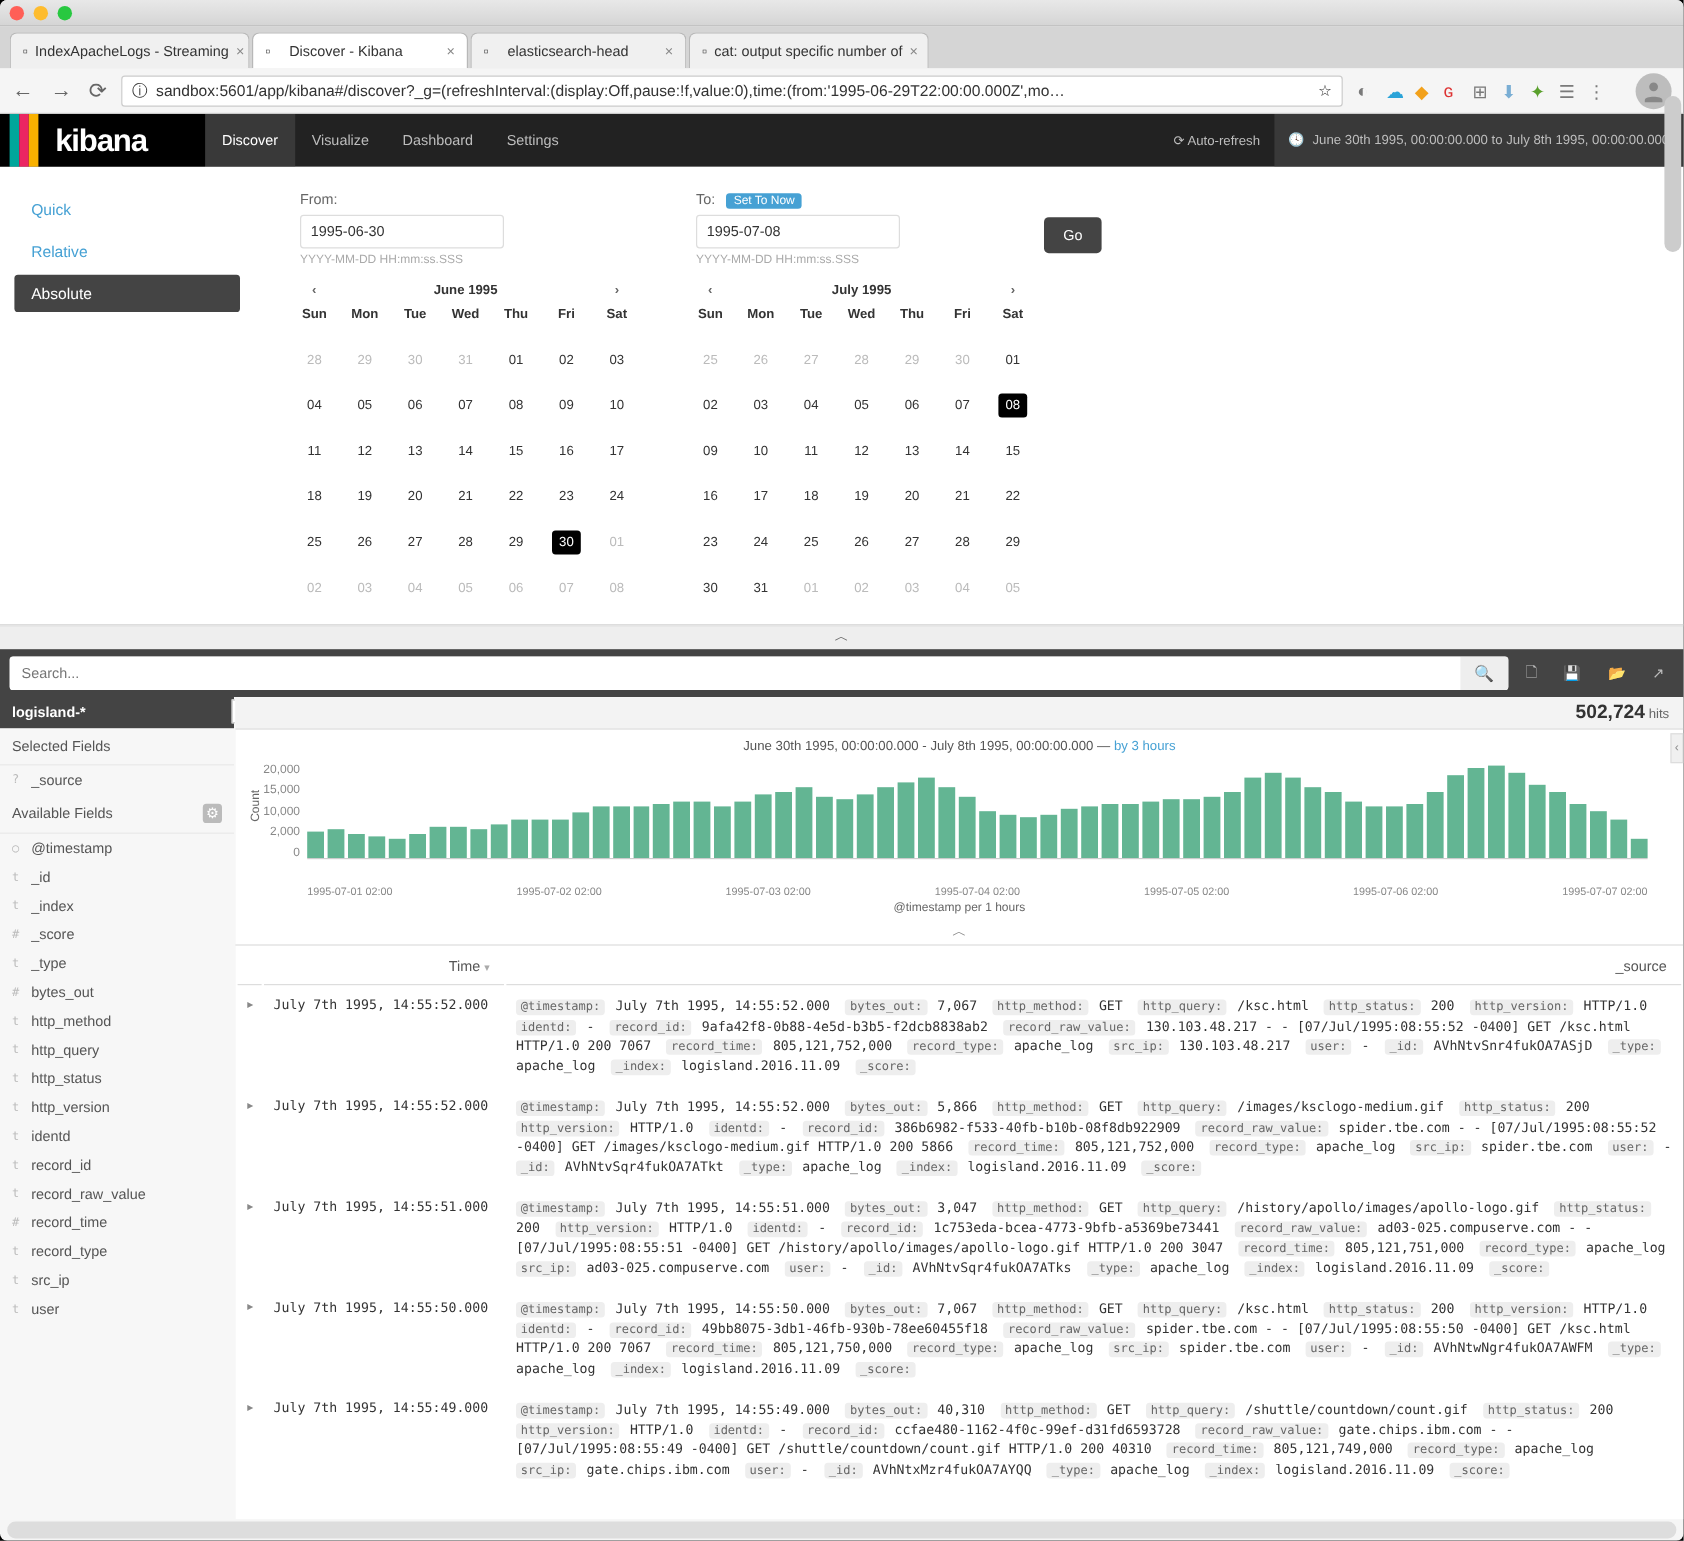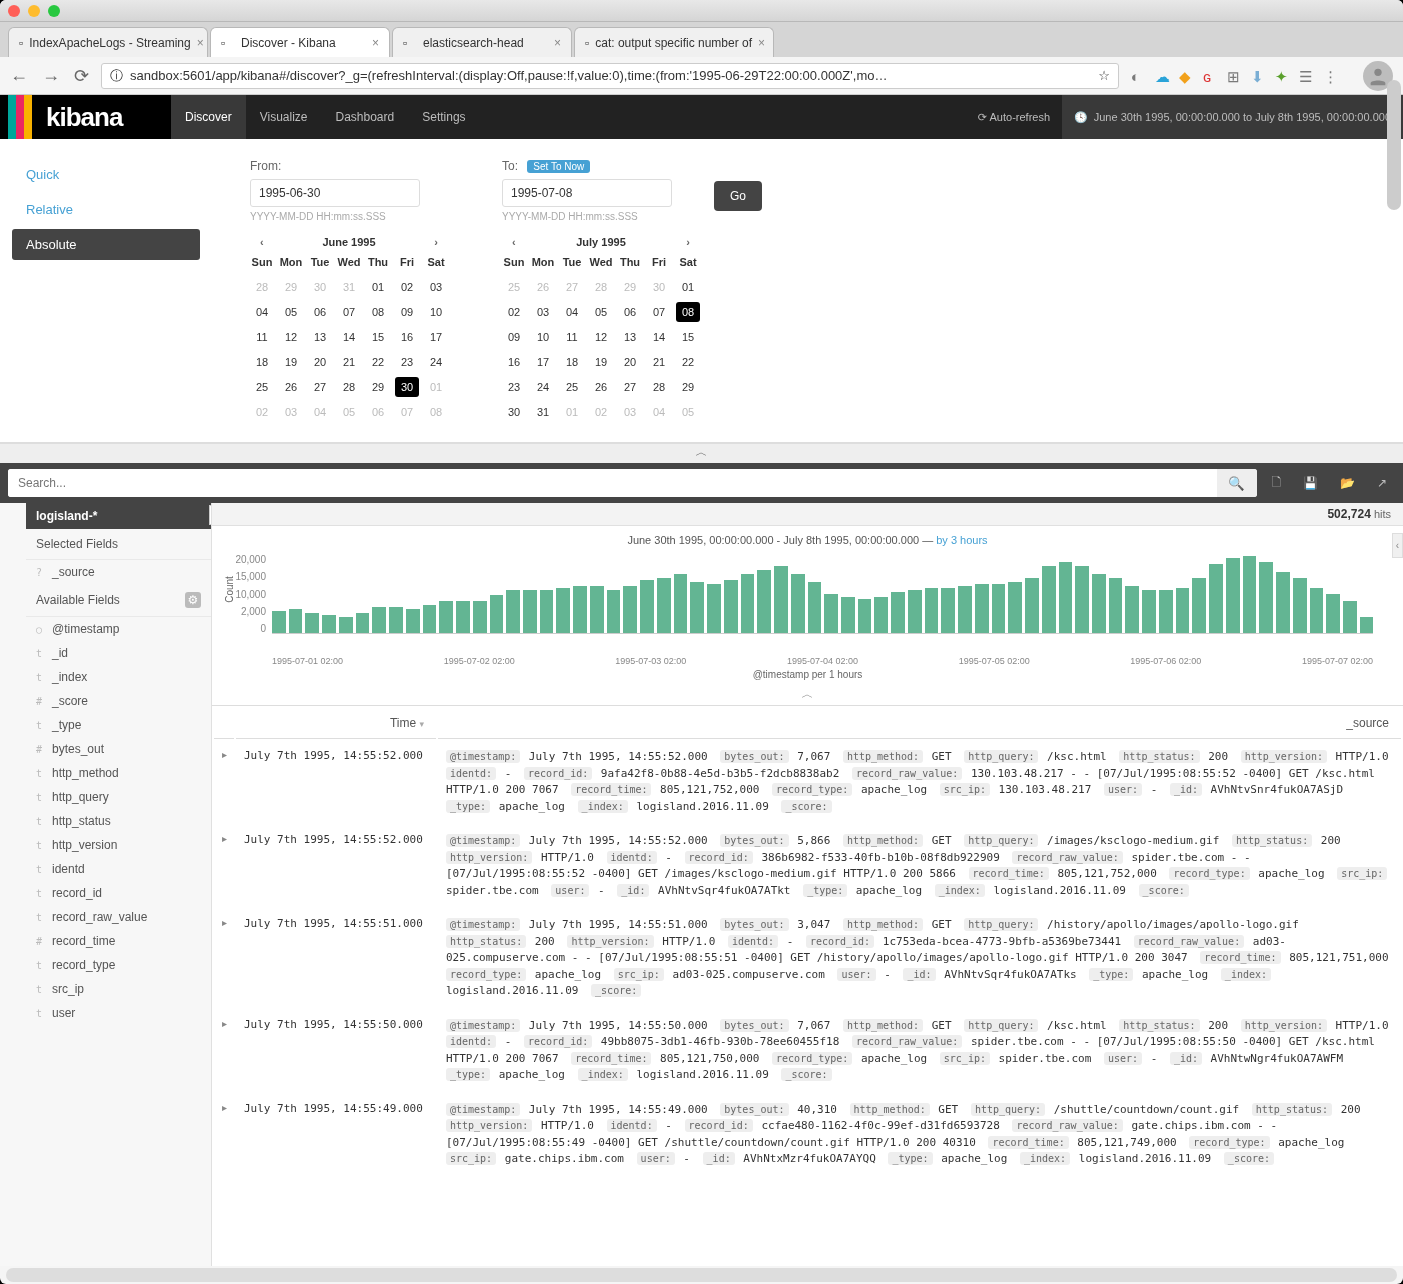--- a/index.html
+++ b/index.html
@@ -42,45 +42,45 @@
   .pickers { display:flex; padding:20px 10px; gap:14px; }
   .picker { font-size:12px;margin-left:40px; }
   .picker label { color:#666; font-size:12px; }
   .set-now { background:#46a1d4; color:#fff; padding:1px 6px; border-radius:3px; font-size:10px; margin-left:6px;}
   .date-input { border:1px solid #ddd; padding:6px 8px; width:170px; margin-top:6px; font-size:12px; color:#333; border-radius:3px;}
   .hint { font-size:10px; color:#aaa; margin-top:4px; display:block;}
   .go-btn { background:#444; color:#fff; border:none; padding:8px 16px; border-radius:4px; font-size:12px; cursor:pointer; align-self:flex-start; margin-top:22px;}
   .calendar { margin-top:10px; font-size:11px; text-align:center; }
   .cal-hdr { display:flex; justify-content:space-between; align-items:center; font-weight:bold; color:#333; padding:4px; }
   .cal-hdr .arrow { color:#666; cursor:pointer; padding:0 6px;}
-  .cal-grid { display:grid; grid-template-columns:repeat(7, 24px); gap:5px; justify-content:center;}
+  .cal-grid { display:grid; grid-template-columns:repeat(7, 24px); gap:18px; justify-content:center;}
   .cal-grid span { padding:4px 0; color:#333;}
   .cal-grid .dow { font-weight:bold; }
   .cal-grid .muted { color:#bbb; }
   .cal-grid .sel { background:#000; color:#fff; border-radius:3px; }
   .collapse-bar { height:20px; text-align:center; color:#666; background:#eee; border-top:1px solid #ddd; cursor:pointer;}
 
   .search-bar { background:#444; padding:6px 8px; display:flex; align-items:center; gap:6px;}
   .search-input-wrap { flex:1; display:flex; background:#fff; border-radius:3px; overflow:hidden;}
   .search-input { flex:1; border:none; padding:7px 10px; font-size:12px; outline:none;}
   .search-btn { background:#eee; border:none; padding:0 12px; cursor:pointer; color:#555;}
   .sb-icon { color:#bdbdbd; padding:0 8px; cursor:pointer;}
 
   .discover-body { flex:1; display:flex; background:#fff; overflow:hidden; position:relative;}
-  .field-sidebar { width:212px; background:#f7f7f7; border-right:1px solid #e0e0e0; font-size:12px; overflow:auto;padding-left:26px;}
+  .field-sidebar { width:196px; background:#f7f7f7; border-right:1px solid #e0e0e0; font-size:12px; overflow:auto;}
   .fs-header { background:#444; color:#fff; padding:6px 10px; font-weight:bold; position:relative;}
   .fs-collapse { position:absolute; right:-10px; top:2px; background:#fff; border:1px solid #ccc; width:12px; height:20px; color:#666; font-size:10px; display:flex; align-items:center; justify-content:center;}
   .fs-section { padding:8px 10px; color:#555; border-bottom:1px solid #e9e9e9; display:flex; align-items:center; justify-content:space-between;}
   .fs-add { background:#bbb; color:#fff; border-radius:3px; width:16px; height:16px; display:inline-flex; align-items:center; justify-content:center; font-size:12px;}
   .field-item { padding:5px 10px; color:#555; cursor:pointer; display:flex; align-items:center; gap:6px;}
   .field-item .ftype { color:#bbb; font-size:10px; font-family:monospace; width:10px; display:inline-block;}
 
   .results { flex:1; display:flex; flex-direction:column; overflow:auto;}
   .hits-bar { text-align:right; padding:4px 12px; font-size:11px; color:#666; background:#f3f3f3; border-bottom:1px solid #e0e0e0;}
-  .hits-bar b { font-weight:bold; color:#333; font-size:12px;}
+  .hits-bar b { font-weight:bold; color:#333; font-size:16px;}
   .histo-title { text-align:center; font-size:11px; color:#555; padding:8px;}
   .histo-title a { color:#46a1d4; }
   .histo { display:flex; height:100px; padding:0 30px 0 60px; position:relative;}
   .y-axis { position:absolute; left:18px; top:0; height:80px; display:flex; flex-direction:column; justify-content:space-between; font-size:10px; color:#888; text-align:right; width:36px;}
   .y-label { position:absolute; left:4px; top:30px; transform:rotate(-90deg); font-size:10px; color:#666;}
   .bars { flex:1; display:flex; align-items:flex-end; gap:3px; border-bottom:1px solid #ccc; height:80px;}
   .bars span { flex:1; background:#63b593; }
   .x-axis { display:flex; padding:2px 30px 0 60px; font-size:9px; color:#888; justify-content:space-between;}
   .x-label { text-align:center; font-size:10px; color:#666; padding:3px 0 6px;}
   .histo-collapse {text-align:center; border-bottom:1px solid #ddd; padding-bottom:2px; color:#888;}

